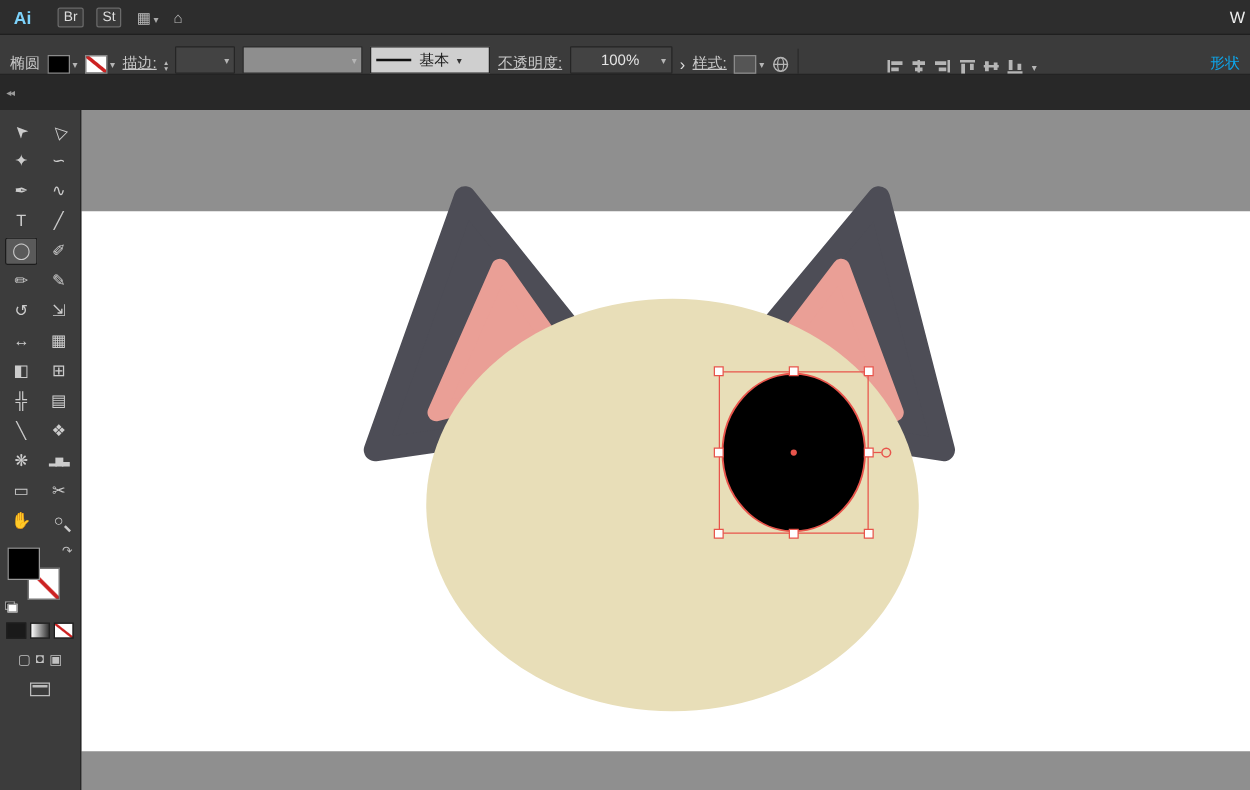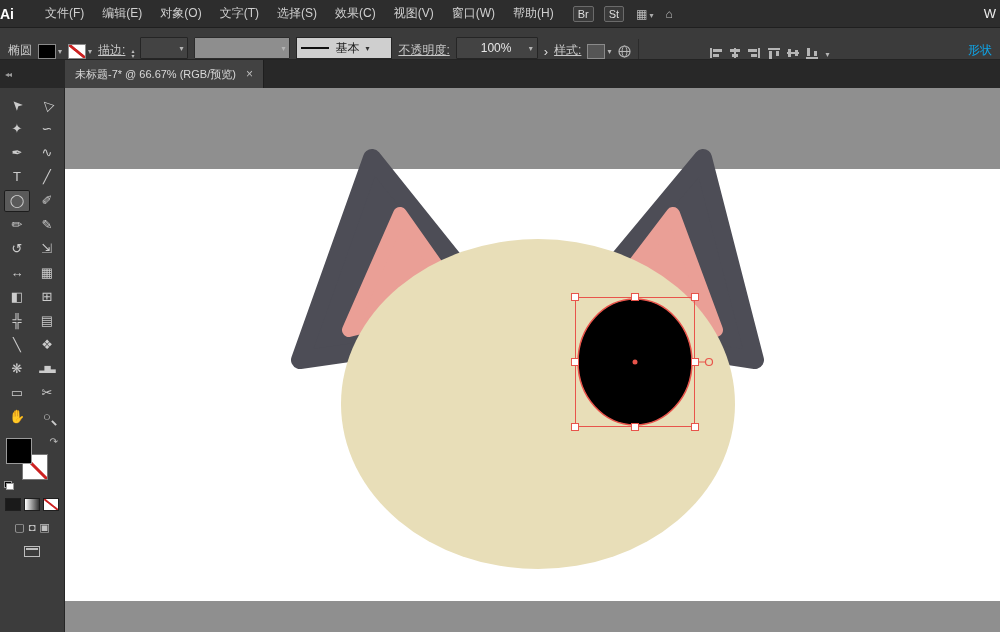--- a/index.html
+++ b/index.html
@@ -8,21 +8,21 @@
     background:#8f8f8f;
     font-family:"Liberation Sans","DejaVu Sans",sans-serif;
     -webkit-font-smoothing:antialiased;
   }
   
   .menu-bar{
     position:absolute;top:0;left:0;right:0;height:28px;background:#2d2d2d;
     display:flex;align-items:center;color:#cfcfcf;font-size:12px;z-index:6;
     border-bottom:1px solid #1f1f1f;box-sizing:border-box;
   }
-  .logo{width:36px;text-align:left;color:#ffffff;font-weight:bold;font-size:14px;}
+  .logo{width:36px;text-align:center;color:#7dd3fc;font-weight:bold;font-size:14px;}
   .menus{display:flex;align-items:center;}
   .menu-item{padding:0 9px;cursor:default;white-space:nowrap;}
   .app-btn{
     margin-left:10px;background:#3a3a3a;border:1px solid #6b6b6b;border-radius:2px;
     color:#ddd;font-size:11px;padding:1px 4px;font-family:inherit;cursor:pointer;
   }
   .mini-icon{margin-left:12px;color:#bbb;font-size:12px;cursor:pointer;}
   .mini-dd{font-size:8px;color:#aaa;margin-left:2px;}
   .ws-label{margin-left:auto;margin-right:4px;color:#eee;font-size:13px;}
   
@@ -118,31 +118,20 @@
   .screen-mode i{display:block;margin:1px;height:2px;background:#bdbdbd;}
   
   .canvas{position:absolute;left:65px;top:88px;right:0;bottom:0;background:#8f8f8f;z-index:1;}
   .canvas svg{display:block;width:100%;height:100%;}
 </style>
 </head>
 <body>
 
 <header class="menu-bar">
   <div class="logo">Ai</div>
-  <nav class="menus">
-    <span class="menu-item">文件(F)</span>
-    <span class="menu-item">编辑(E)</span>
-    <span class="menu-item">对象(O)</span>
-    <span class="menu-item">文字(T)</span>
-    <span class="menu-item">选择(S)</span>
-    <span class="menu-item">效果(C)</span>
-    <span class="menu-item">视图(V)</span>
-    <span class="menu-item">窗口(W)</span>
-    <span class="menu-item">帮助(H)</span>
-  </nav>
   <button class="app-btn">Br</button>
   <button class="app-btn">St</button>
   <span class="mini-icon">
     <span>▦</span><span class="mini-dd">▾</span>
   </span>
   <span class="mini-icon">⌂</span>
   <span class="ws-label">W</span>
 </header>
 
 <div class="control-bar">
@@ -247,24 +236,20 @@
     </span>
   </span>
 
   <span class="dd">▾</span>
 
   <span class="shape-label">形状</span>
 </div>
 
 <div class="tab-strip">
   <div class="strip-left">◂◂</div>
-  <div class="doc-tab">
-    <span>未标题-7* @ 66.67% (RGB/预览)</span>
-    <span class="tab-close">×</span>
-  </div>
 </div>
 
 <aside class="toolbar">
   <div class="tools-grid">
     <button class="tool rotA">➤</button>
     <button class="tool rotB">△</button>
     <button class="tool">✦</button>
     <button class="tool">∽</button>
     <button class="tool">✒</button>
     <button class="tool">∿</button>

